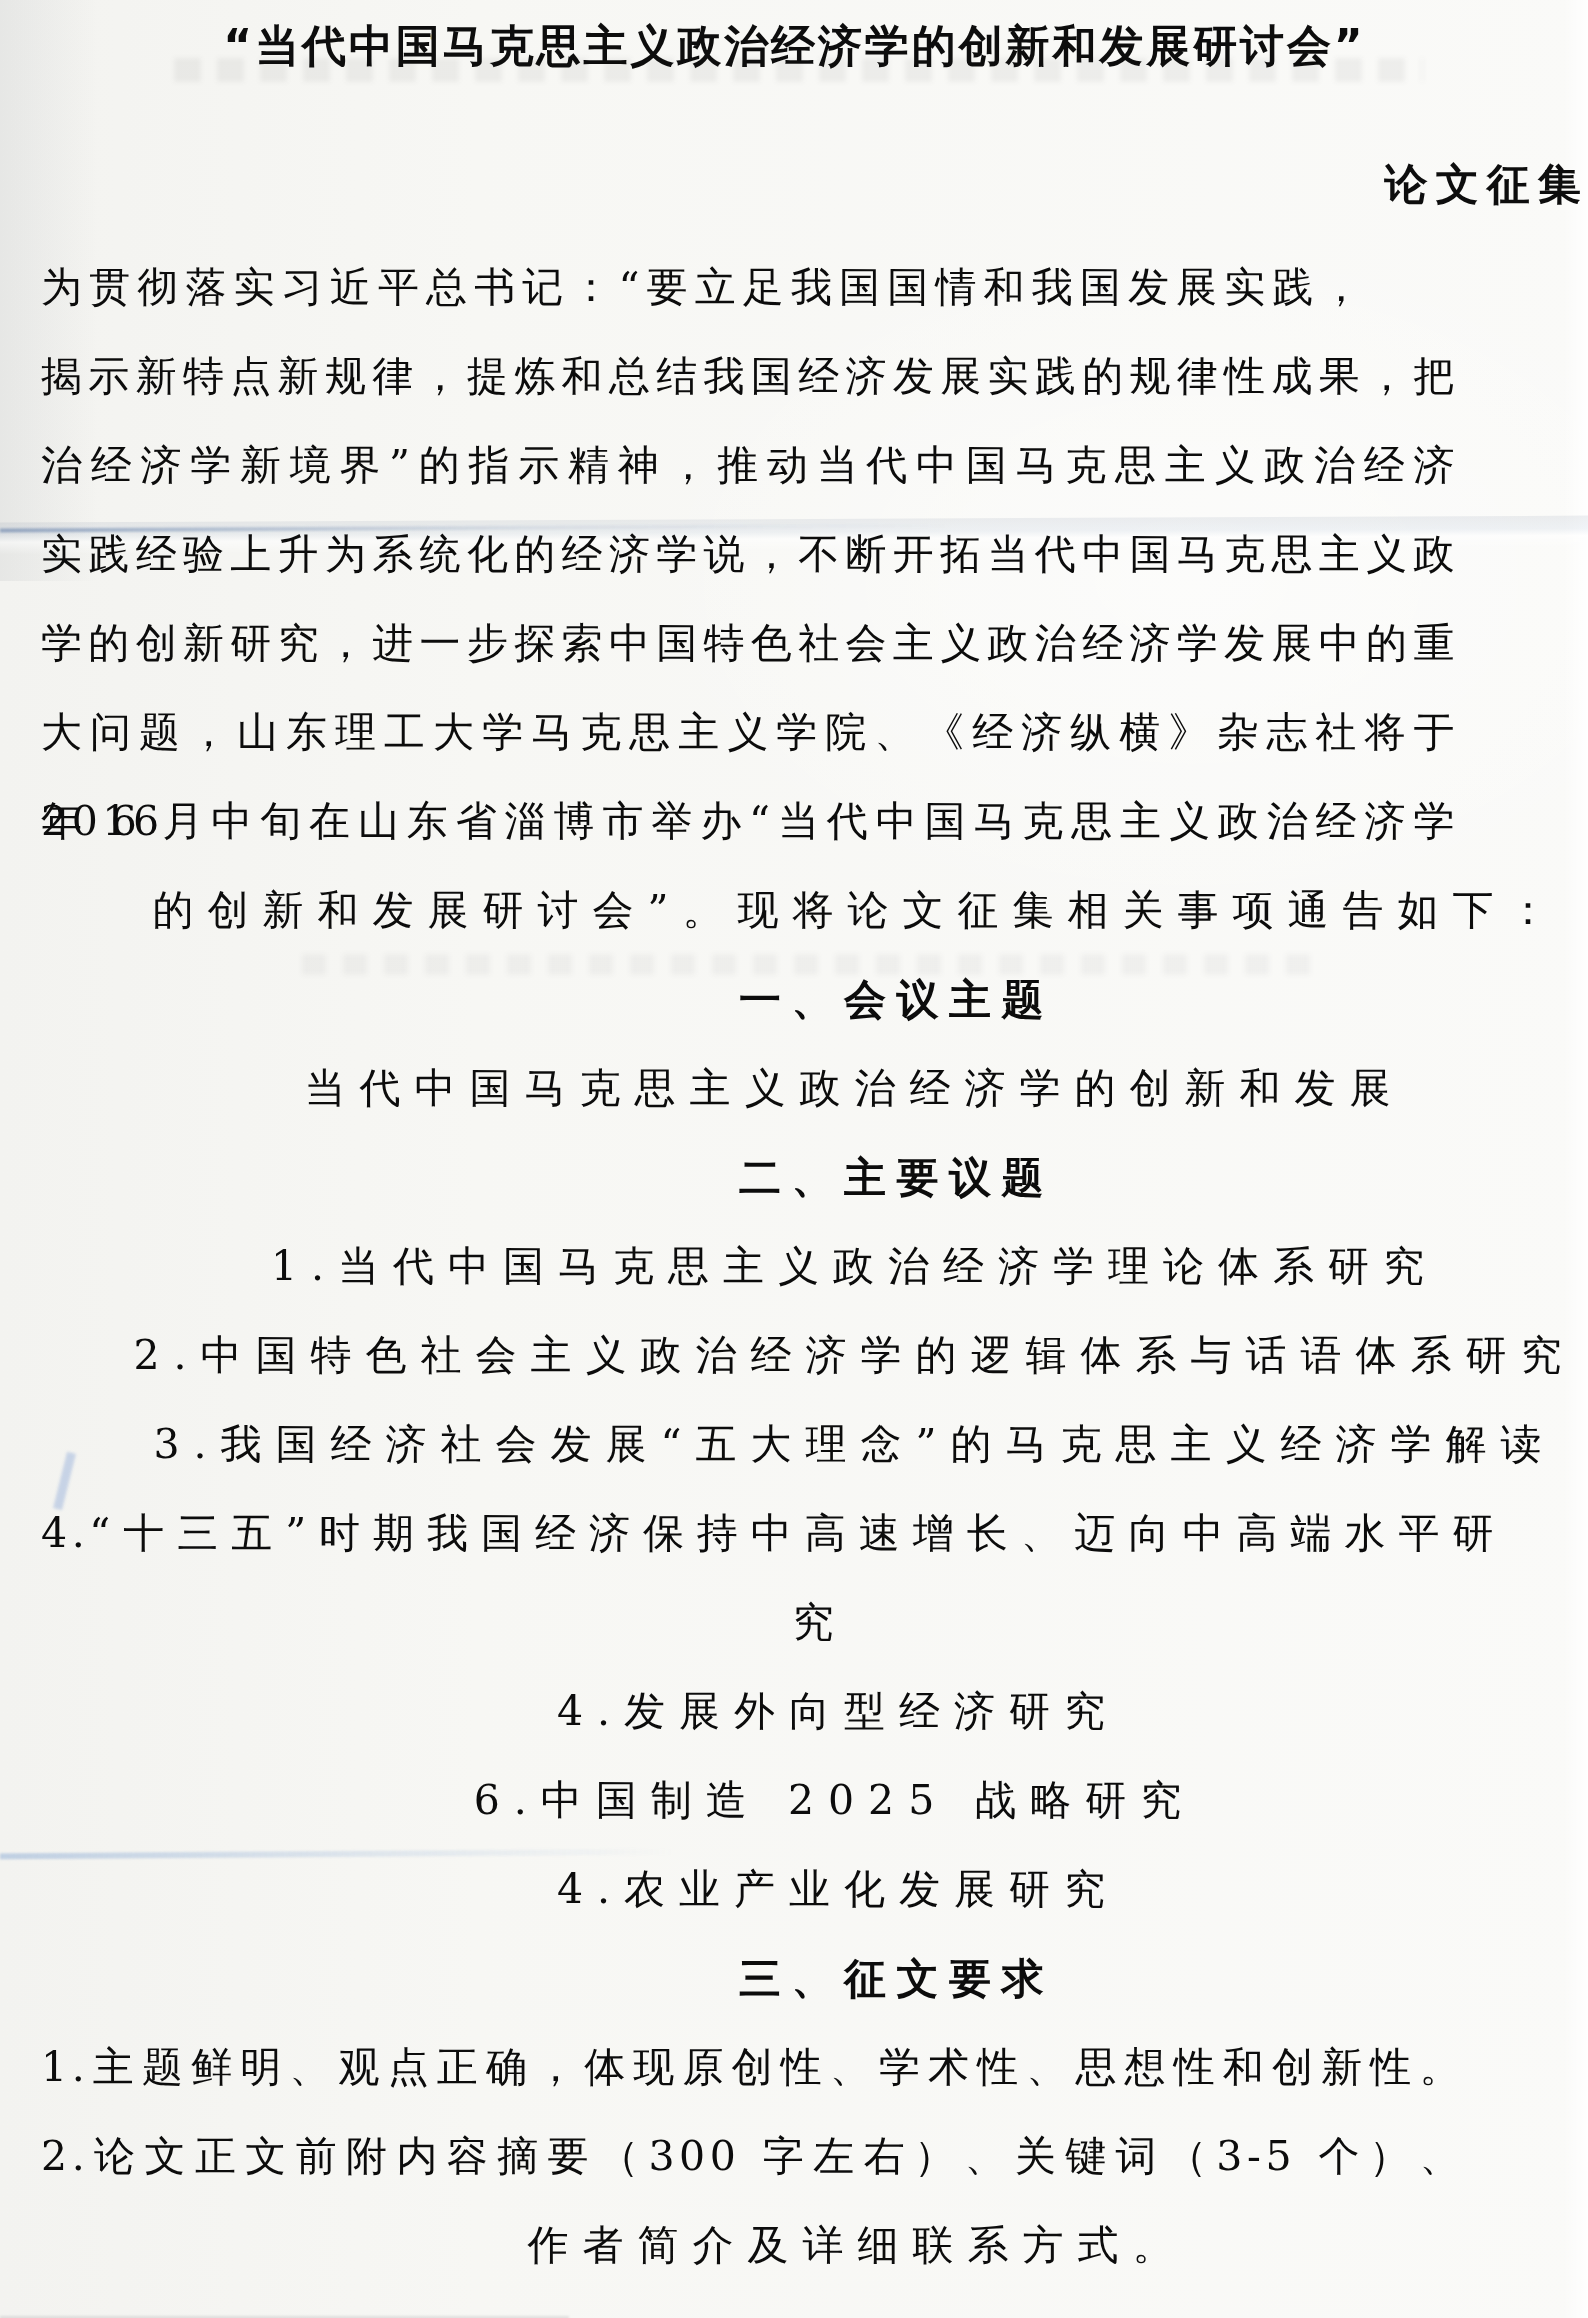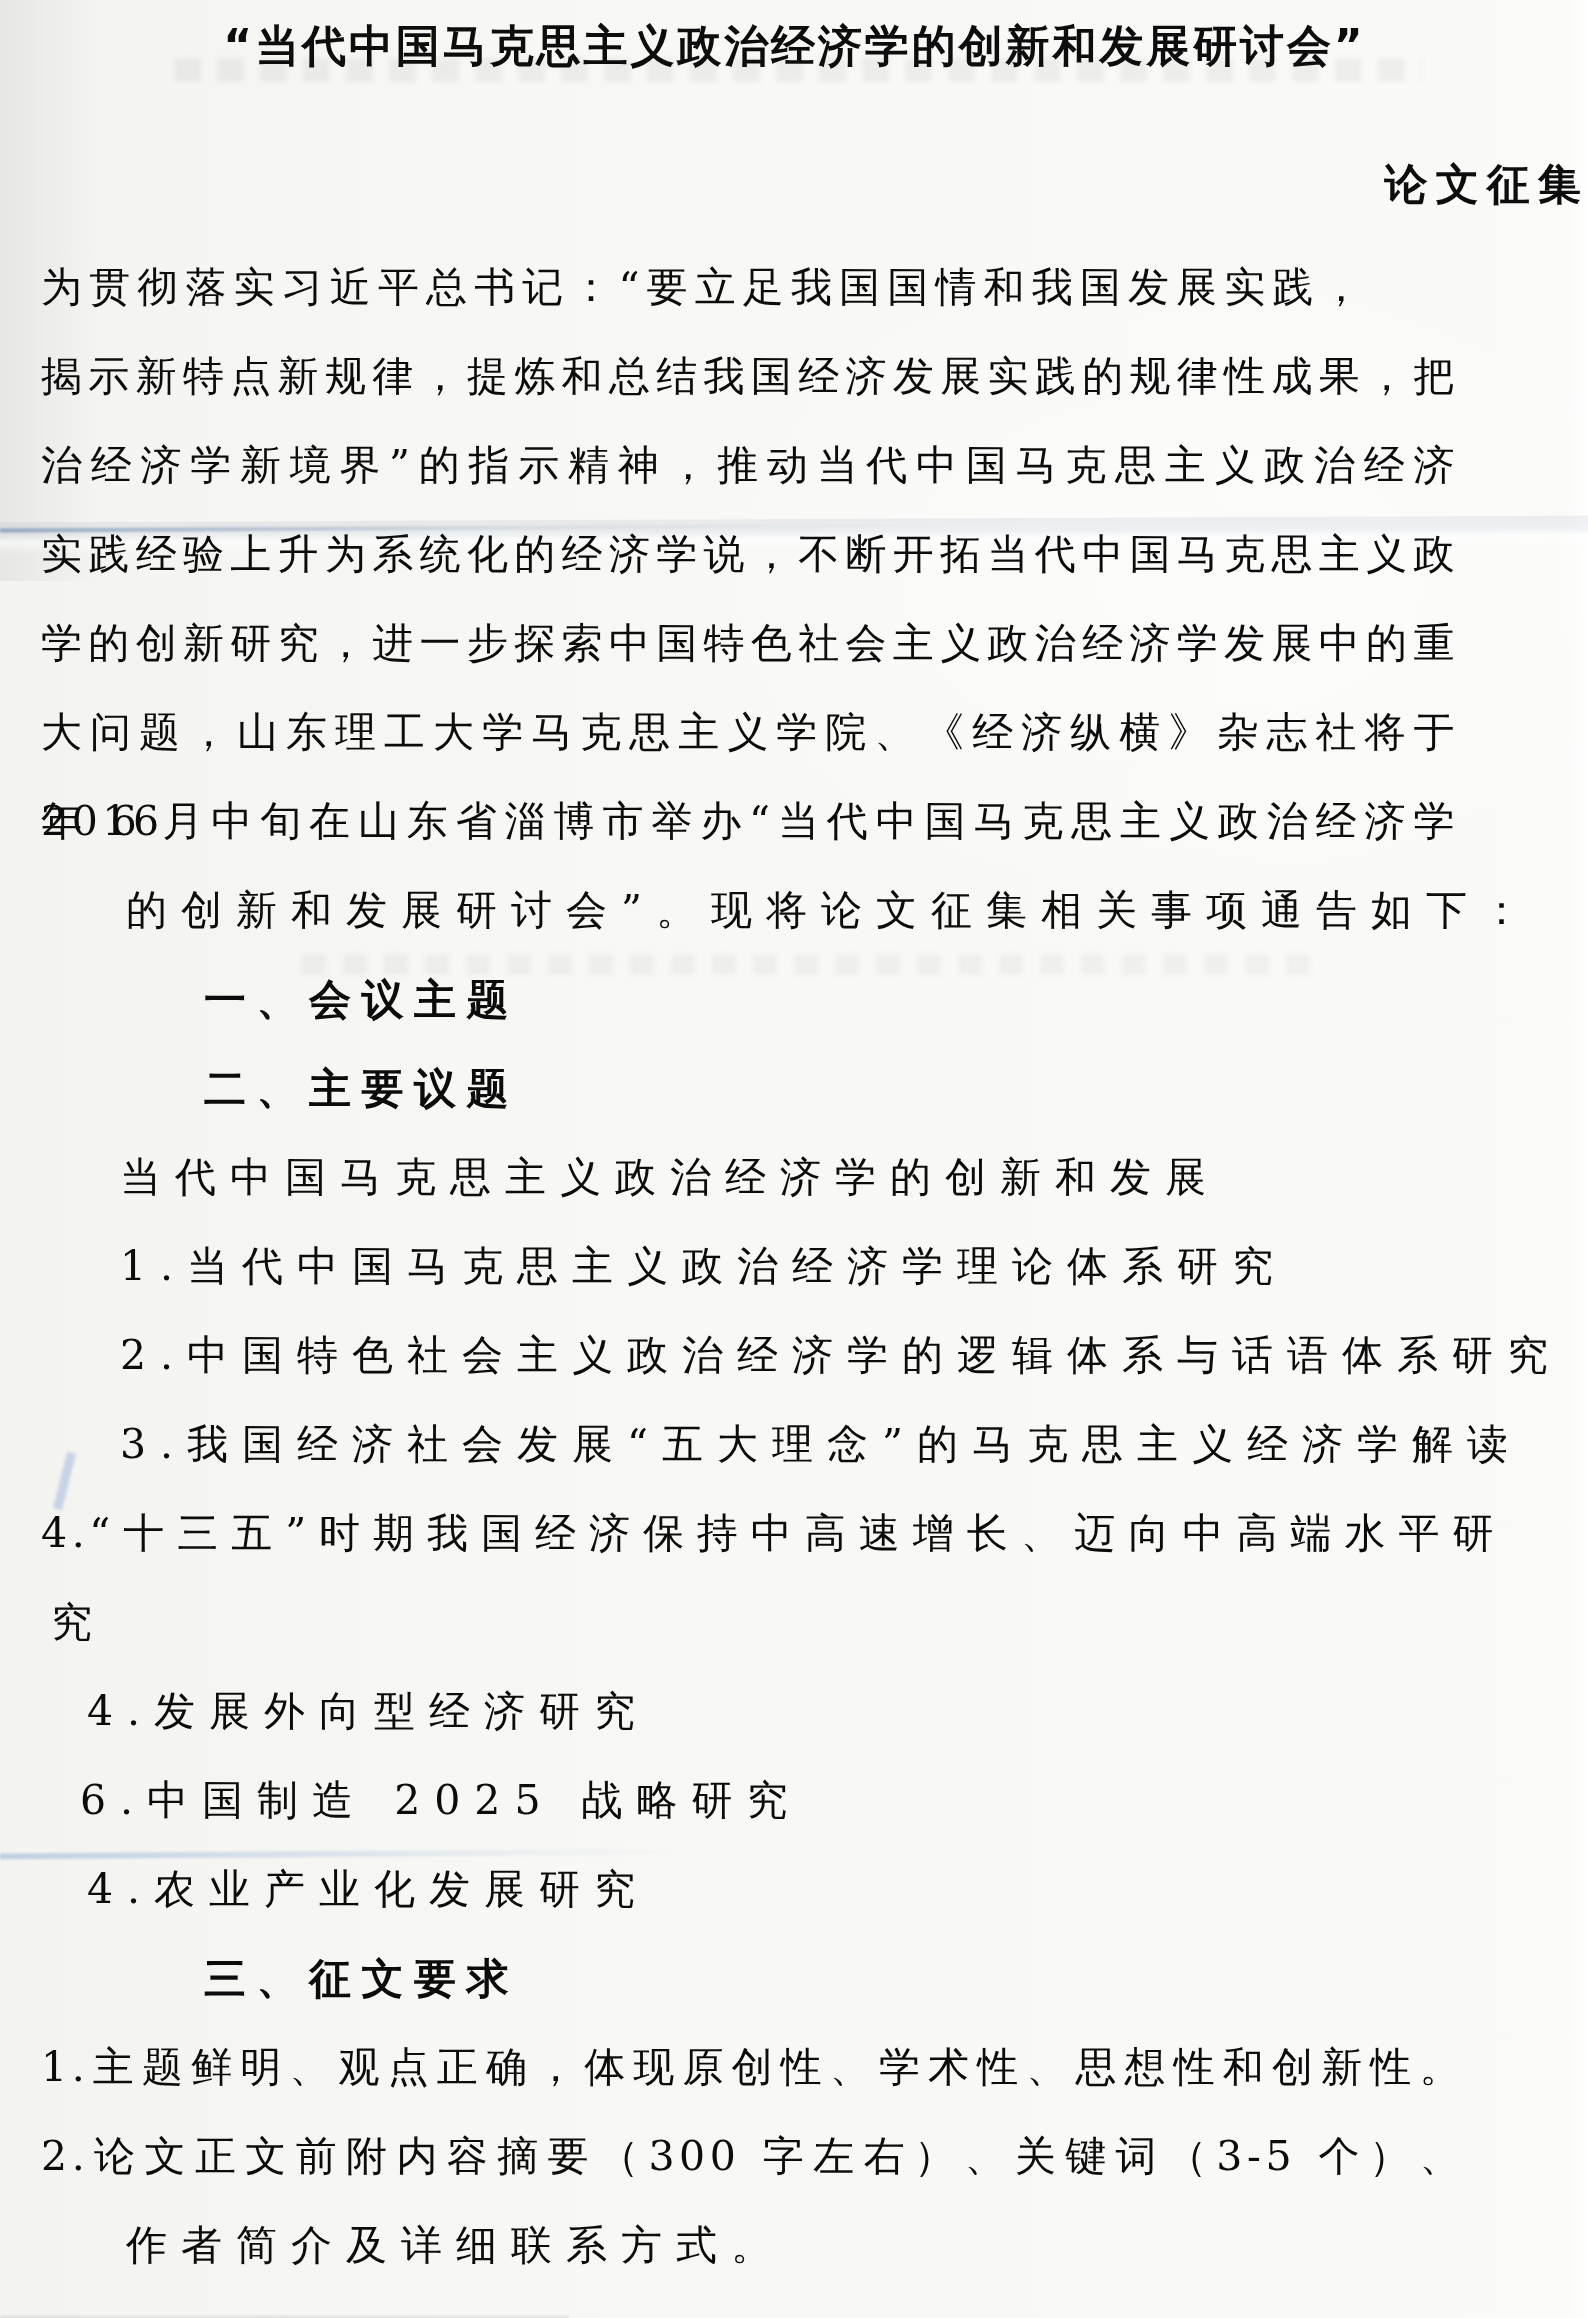--- a/index.html
+++ b/index.html
@@ -43,21 +43,21 @@
   
   .title1{position:absolute;top:8.1px;left:0;width:100%;text-align:center;
     font-family:"DejaVu Sans","Liberation Sans",sans-serif;font-weight:bold;
     font-size:44px;line-height:76px;letter-spacing:2.9px;white-space:nowrap;}
   .title2{position:absolute;top:146px;left:0;width:100%;text-align:right;
     font-family:"DejaVu Sans","Liberation Sans",sans-serif;font-weight:bold;
     font-size:43px;line-height:76px;letter-spacing:8.1px;}
   #doc-body{position:absolute;top:243px;left:0;width:1589px;}
   .line{
     height:89px;line-height:89px;font-size:41px;white-space:nowrap;
-    letter-spacing:14px;padding-left:var(--ind,126px);color:#0c0c0c;
+    letter-spacing:14px;padding-left:var(--ind,126px);color:#0c0c0c;text-align:center;
   }
   .ln-first{--ind:219px;}
   .ln-body{--ind:126px;}
   .ln-hang{--ind:51px;}
   .ln-item{--ind:120px;}
   .ln-itemb{--ind:87px;}
   .ln-itemc{--ind:80px;}
   .ln-section{--ind:204px;
     font-family:"DejaVu Sans","Liberation Sans",sans-serif;font-weight:bold;
     font-size:42px;letter-spacing:10.5px;}
@@ -89,22 +89,22 @@
   <div id="doc-body">
       <div class="line ln-first j">为贯彻落实习近平总书记：“要立足我国国情和我国发展实践，</div>
       <div class="line ln-body j">揭示新特点新规律，提炼和总结我国经济发展实践的规律性成果，把</div>
       <div class="line ln-body j">治经济学新境界”的指示精神，推动当代中国马克思主义政治经济</div>
       <div class="line ln-body j">实践经验上升为系统化的经济学说，不断开拓当代中国马克思主义政</div>
       <div class="line ln-body j">学的创新研究，进一步探索中国特色社会主义政治经济学发展中的重</div>
       <div class="line ln-body j">大问题，山东理工大学马克思主义学院、《经济纵横》杂志社将于 2016</div>
       <div class="line ln-body j">年 6 月中旬在山东省淄博市举办“当代中国马克思主义政治经济学</div>
       <div class="line ln-body">的创新和发展研讨会”。现将论文征集相关事项通告如下：</div>
       <div class="line ln-section">一、会议主题</div>
+      <div class="line ln-item">当代中国马克思主义政治经济学的创新和发展</div>
       <div class="line ln-section">二、主要议题</div>
-      <div class="line ln-item">当代中国马克思主义政治经济学的创新和发展</div>
       <div class="line ln-item">1.当代中国马克思主义政治经济学理论体系研究</div>
       <div class="line ln-item">2.中国特色社会主义政治经济学的逻辑体系与话语体系研究</div>
       <div class="line ln-item">3.我国经济社会发展“五大理念”的马克思主义经济学解读</div>
       <div class="line ln-itemb j">4.“十三五”时期我国经济保持中高速增长、迈向中高端水平研</div>
       <div class="line ln-hang">究</div>
       <div class="line ln-itemb">4.发展外向型经济研究</div>
       <div class="line ln-itemc">6.中国制造 2025 战略研究</div>
       <div class="line ln-itemb">4.农业产业化发展研究</div>
       <div class="line ln-section">三、征文要求</div>
       <div class="line ln-item j">1.主题鲜明、观点正确，体现原创性、学术性、思想性和创新性。</div>

